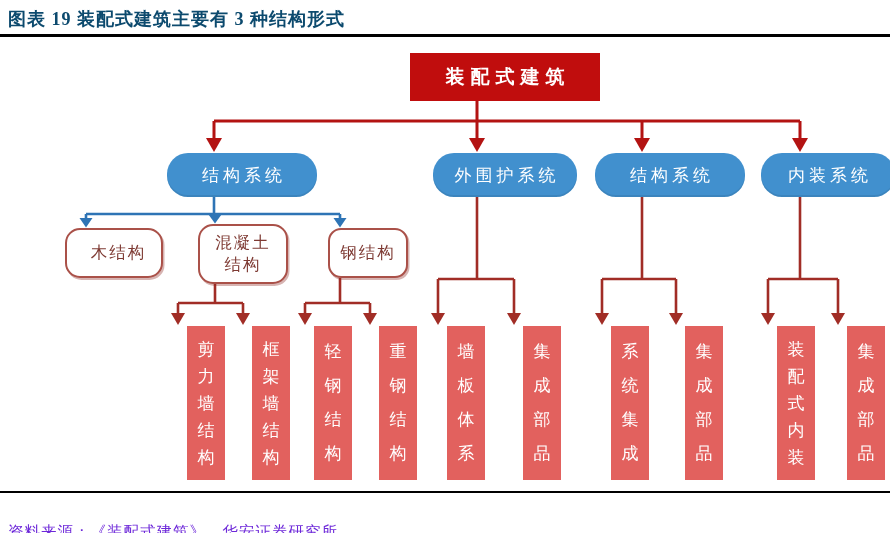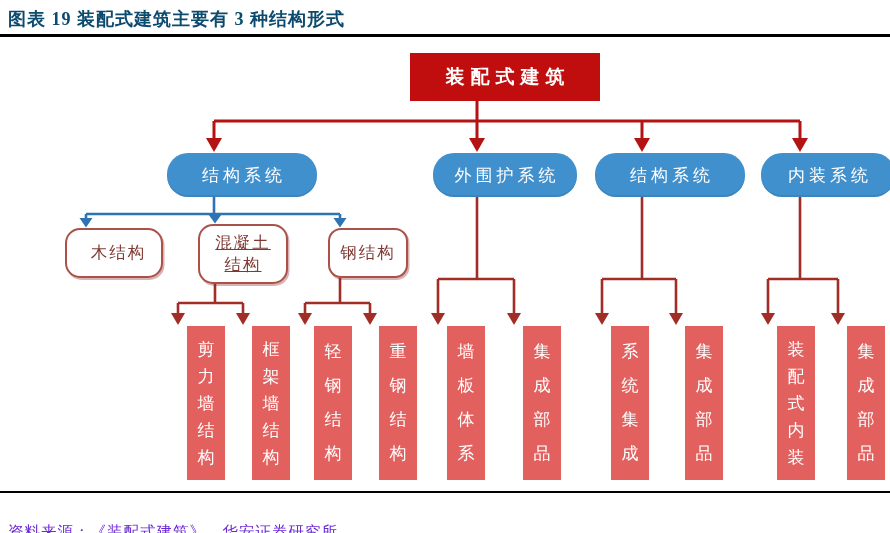--- a/index.html
+++ b/index.html
@@ -92,21 +92,21 @@
   </svg>
 
   <div class="node root-box">装配式建筑</div>
 
   <div class="node sys" style="left:139px;width:150px;">结构系统</div>
   <div class="node sys" style="left:405px;width:144px;">外围护系统</div>
   <div class="node sys" style="left:567px;width:150px;">结构系统</div>
   <div class="node sys" style="left:733px;width:134px;">内装系统</div>
 
   <div class="node rnode" style="left:37px;top:228px;width:98px;height:50px;padding-left:9px;">木结构</div>
-  <div class="node rnode" style="left:170px;top:224px;width:90px;height:60px;padding:2px 10px;text-decoration:underline;">混凝土结构</div>
+  <div class="node rnode" style="left:170px;top:224px;width:90px;height:60px;padding:2px 10px;">混凝土结构</div>
   <div class="node rnode" style="left:300px;top:228px;width:80px;height:50px;border-radius:13px;">钢结构</div>
 
   <div class="node vbox" style="left: 159px; line-height: 27px;">剪
 力
 墙
 结
 构</div>
   <div class="node vbox" style="left: 224px; line-height: 27px;">框
 架
 墙

